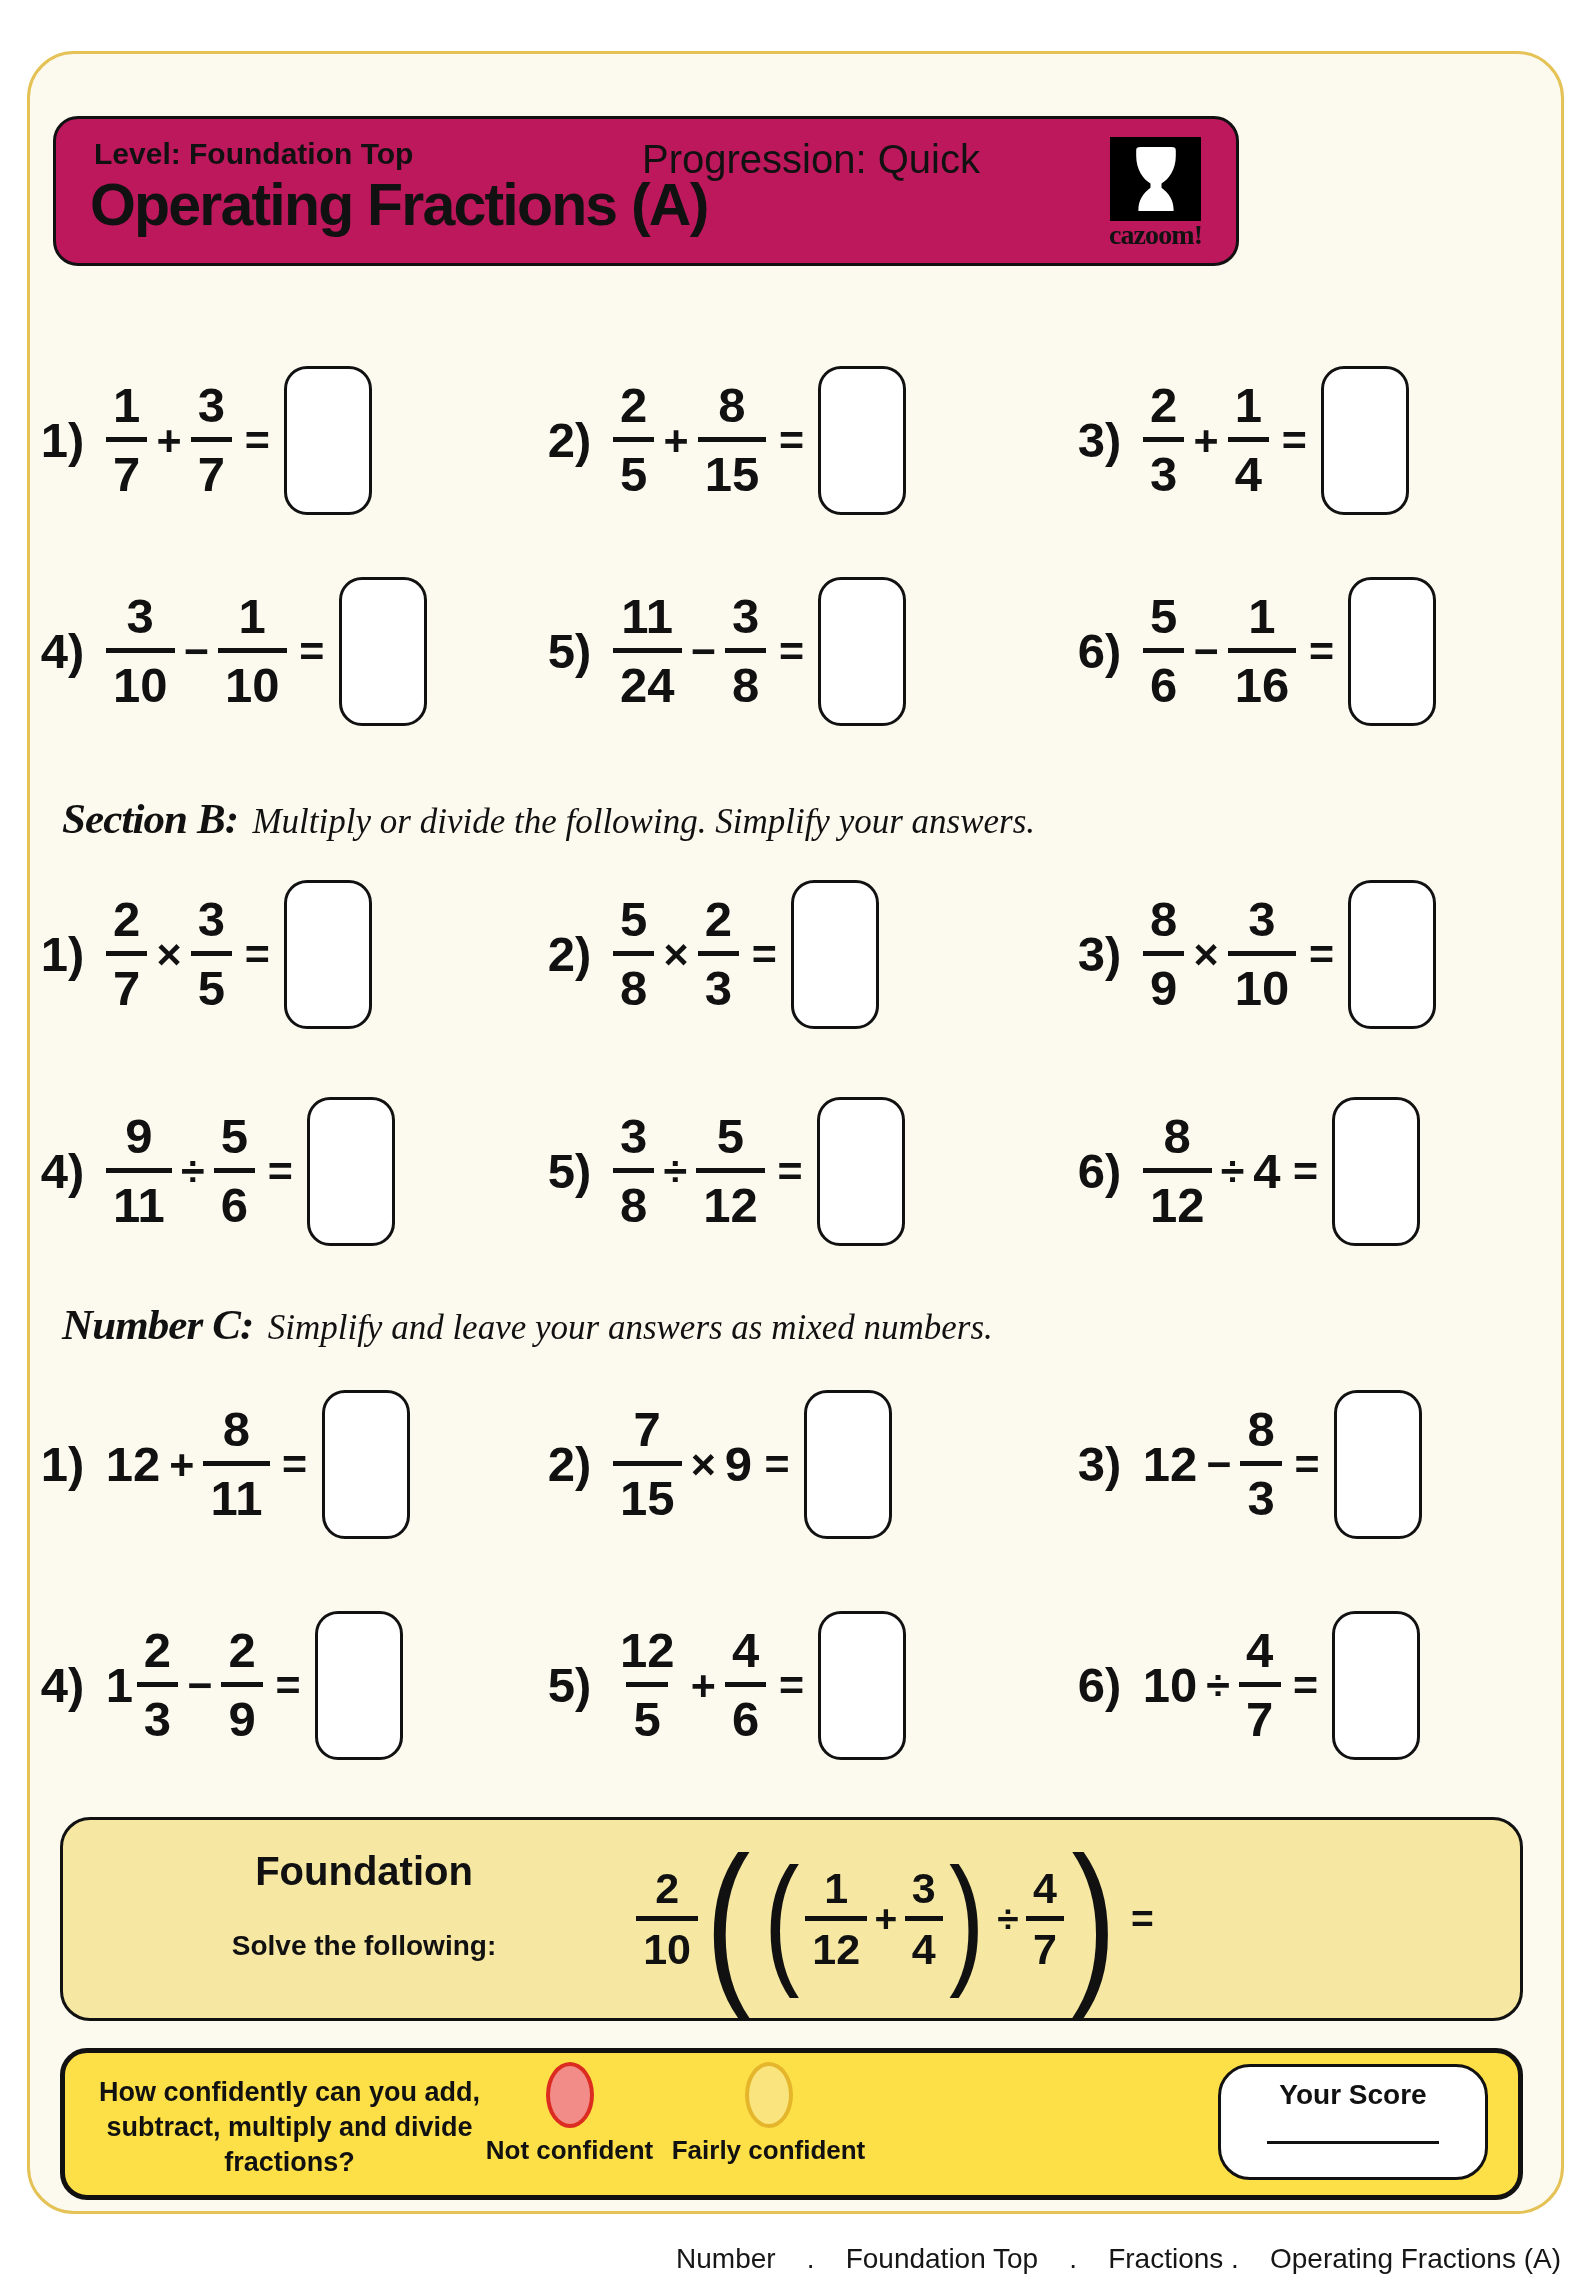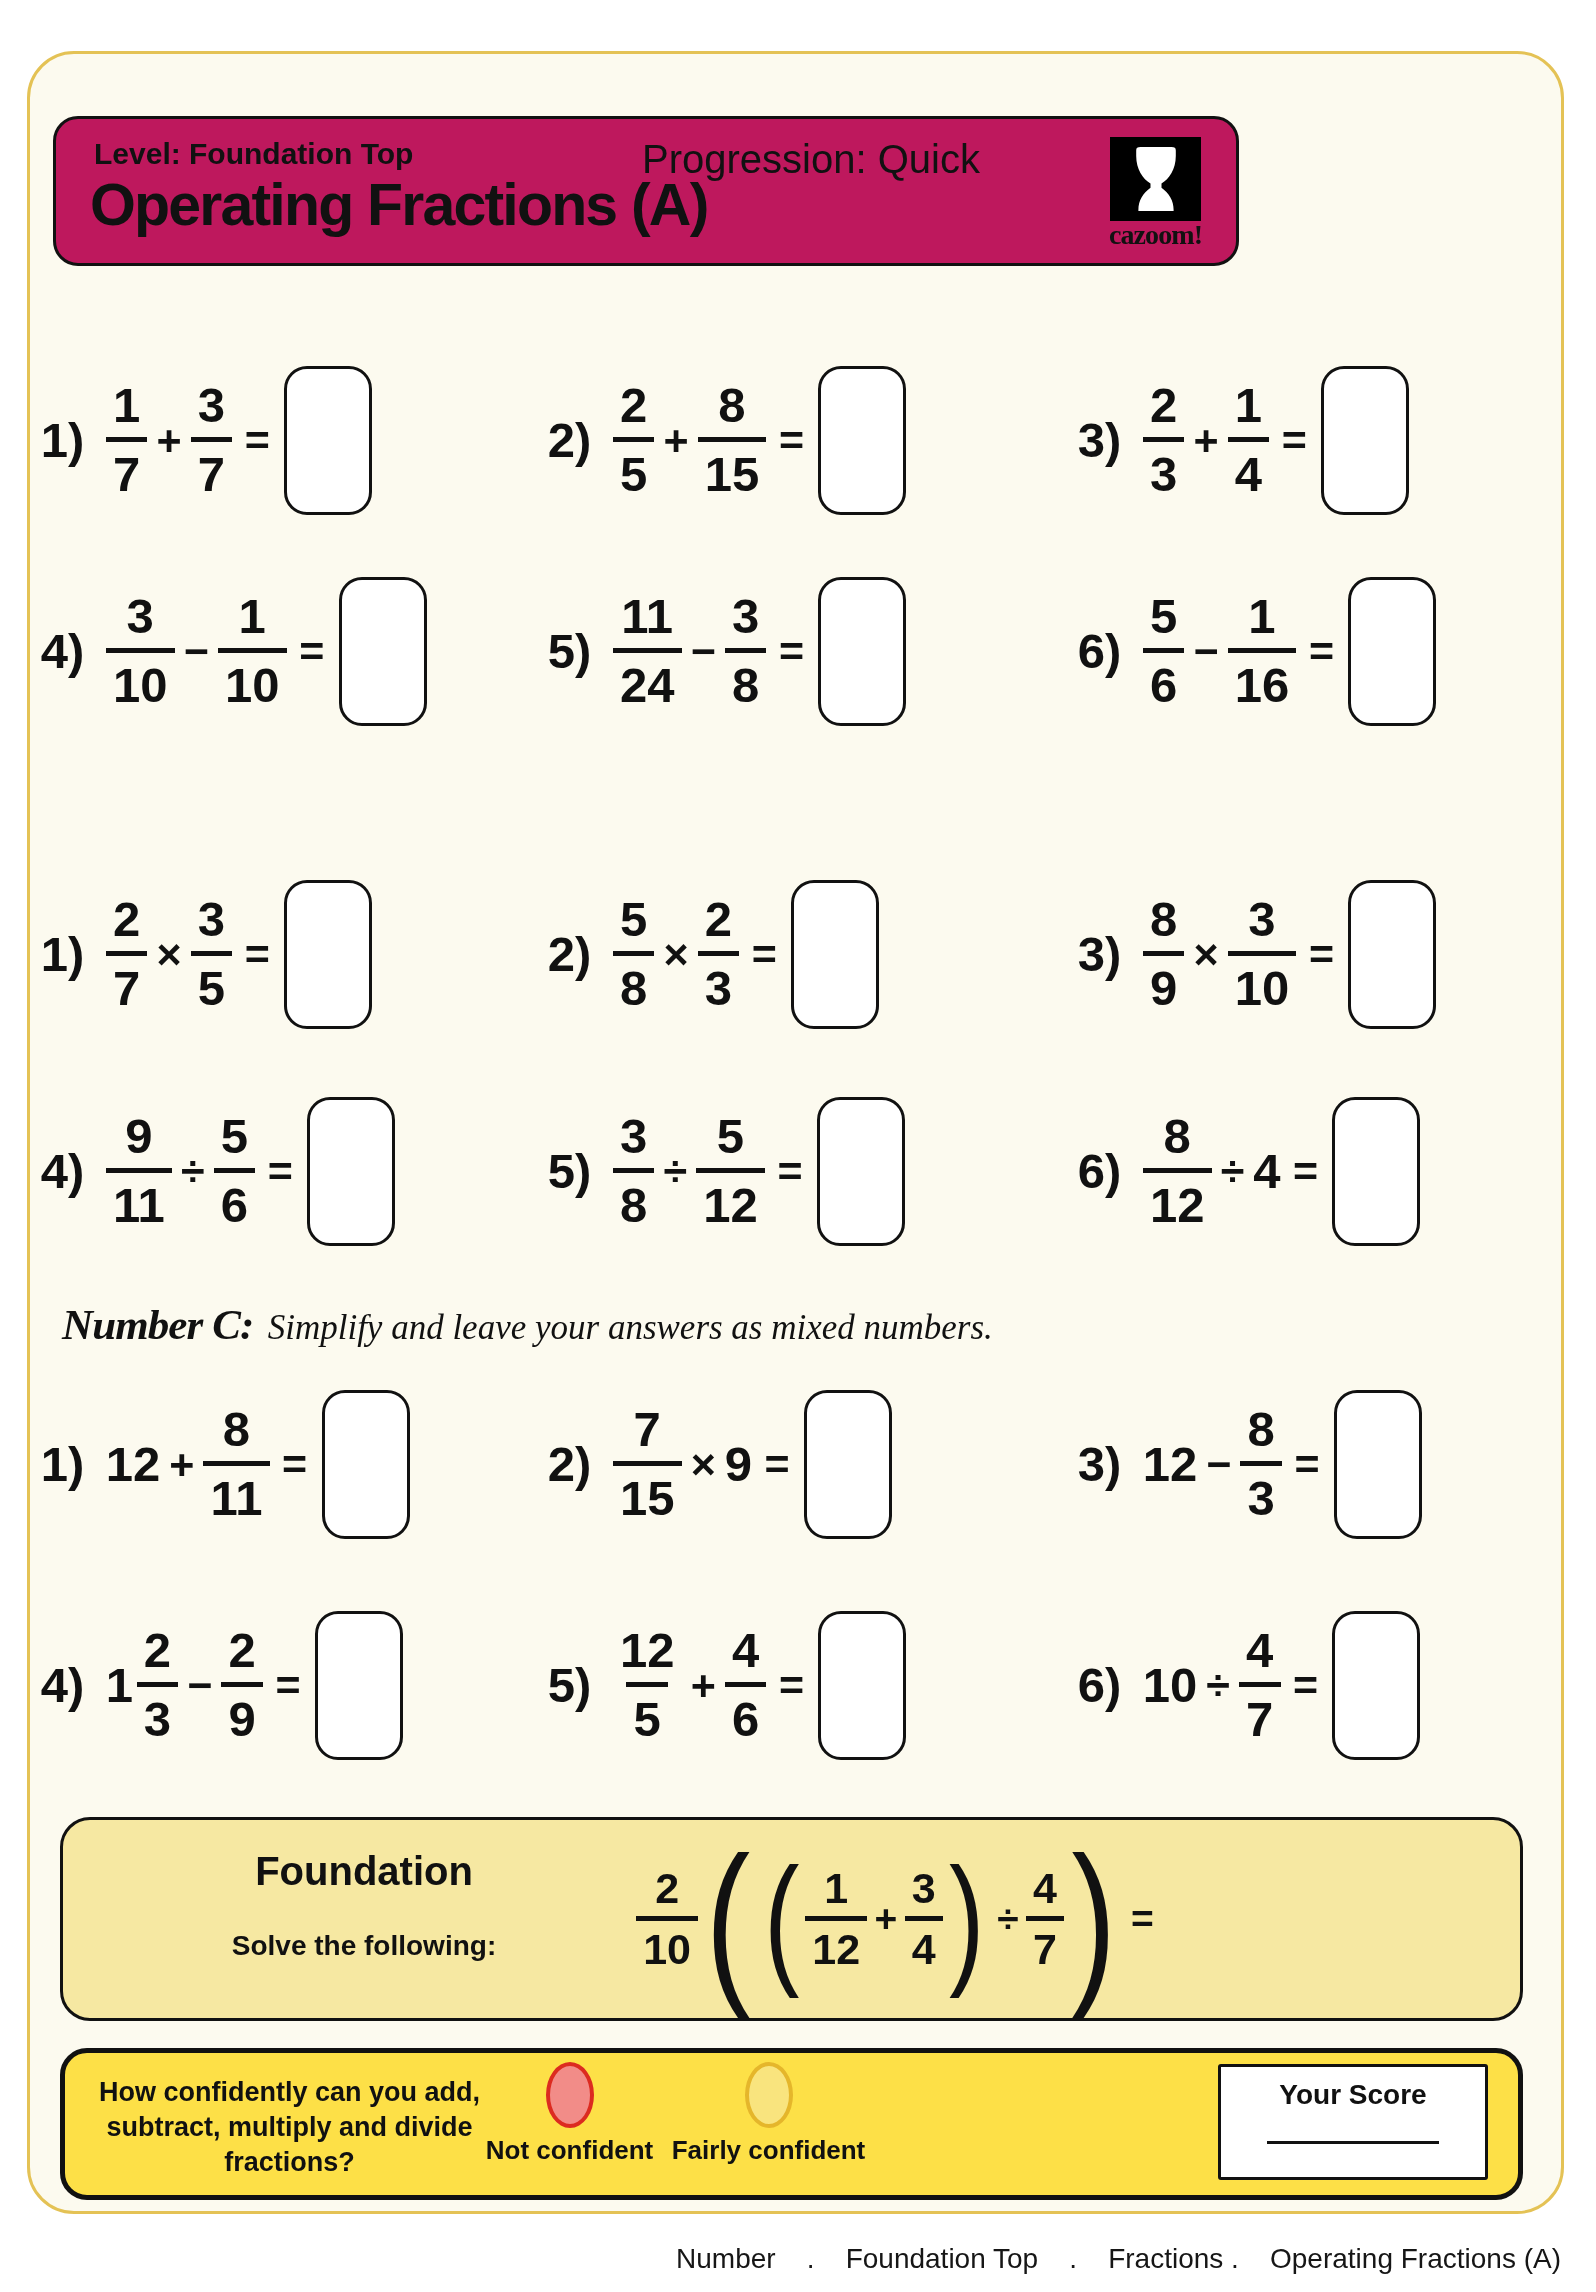--- a/index.html
+++ b/index.html
@@ -82,21 +82,21 @@
     position:absolute;left:25px;top:21.5px;width:399px;text-align:center;
     font-size:27px;font-weight:bold;line-height:1.3;
   }
   .conf-options{position:absolute;left:405px;top:9px;display:flex;}
   .conf-option{width:199px;display:flex;flex-direction:column;align-items:center;}
   .conf-oval{width:48px;height:66px;border-radius:50%;border-style:solid;border-width:4.5px;box-sizing:border-box;}
   .conf-label{font-size:26px;font-weight:bold;margin-top:7px;white-space:nowrap;}
   .score-box{
     position:absolute;right:30px;top:10.7px;width:270px;height:116px;
     box-sizing:border-box;
-    background:#fff;border:3.6px solid #111;border-radius:3px;
+    background:#fff;border:3.6px solid #111;border-radius:32px;
   }
   .score-title{text-align:center;font-size:28px;font-weight:bold;margin-top:12.5px;}
   .score-line{width:172px;border-bottom:3.6px solid #111;margin:30px auto 0;}
   
   .footer{position:absolute;right:36px;top:2243px;font-size:28px;white-space:pre;color:#161616;}
 </style>
 </head>
 <body>
 
 <div class="sheet" style="border-color: rgb(228, 194, 85); background: rgb(252, 250, 239);">
@@ -108,20 +108,23 @@
     <div class="logo">
       <div class="logo-square">
         <svg viewBox="0 0 60 64" xmlns="http://www.w3.org/2000/svg">
           <path d="M16 3 C13 3 12 4 12 6 L12 11 C12 23 18 32 25 36 L25 40 C18 45 14 52 14 60 L14 61 L46 61 L46 60 C46 52 42 45 35 40 L35 36 C42 32 48 23 48 11 L48 6 C48 4 47 3 44 3 Z" fill="#ffffff"></path>
         </svg>
       </div>
       <div class="logo-text">cazoom!</div>
     </div>
   </div>
 
+  <div class="section-heading" style="top:740px">
+    <span class="sh-label">Section B:</span><span class="sh-instr">Multiply or divide the following. Simplify your answers.</span>
+  </div>
   <div class="section-heading" style="top:1246px">
     <span class="sh-label">Number C:</span><span class="sh-instr">Simplify and leave your answers as mixed numbers.</span>
   </div>
 
   <div class="prob-row" style="top:291px">
       <div class="prob-cell">
         <span class="p-num">1)</span>
         <span class="frac">
           <span class="fnum">1</span>
           <span class="fden">7</span>

